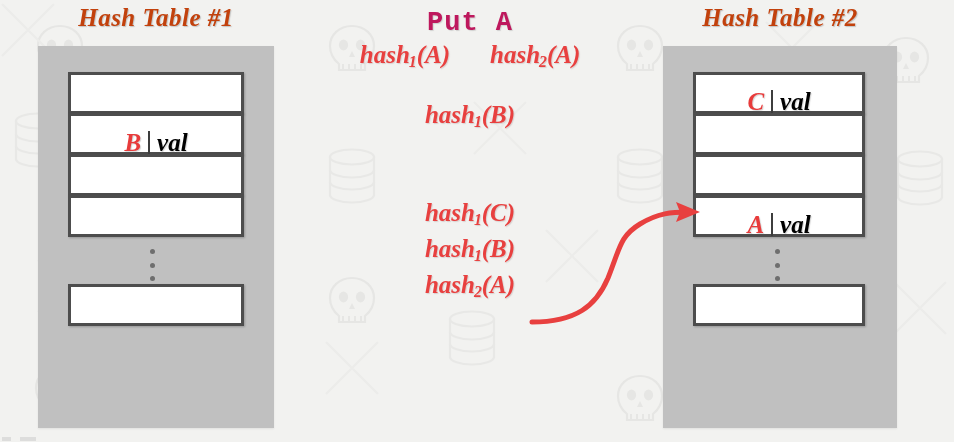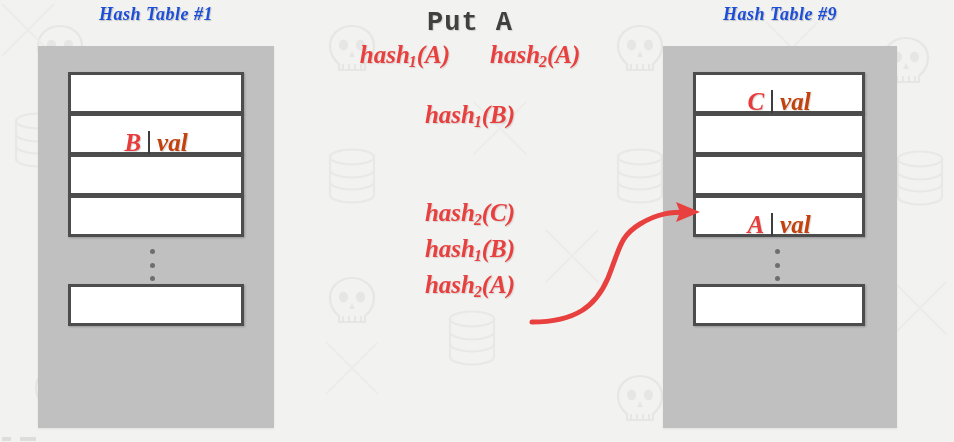--- a/index.html
+++ b/index.html
@@ -31,22 +31,22 @@
 
   .table-title {
     position: absolute;
     top: 0;
     left: 0;
     width: 100%;
     text-align: center;
     font-family: "Liberation Serif", serif;
     font-weight: bold;
     font-style: italic;
-    font-size: 18px;
-    color: #1d4ed8;
+    font-size: 25px;
+    color: #c2410c;
     letter-spacing: 0.5px;
     text-shadow: 1px 1px 1px rgba(140,140,140,0.45);
     white-space: nowrap;
   }
 
   .panel {
     position: absolute;
     background: #c0c0c0;
     box-shadow: 0 1px 2px rgba(0,0,0,0.07);
   }
@@ -79,21 +79,21 @@
   .entry .sep {
     display: inline-block;
     width: 2px;
     height: 23px;
     background: #3d3d3d;
     margin: 0 7px;
     position: relative;
     top: 3px;
   }
   .entry .val {
-    color: #c2410c;
+    color: #000000;
     text-shadow: 1px 1px 1px rgba(150,150,150,0.4);
     margin-top: 16px;
   }
 
   .vdots {
     position: absolute;
     display: flex;
     flex-direction: column;
     align-items: center;
     justify-content: space-between;
@@ -114,21 +114,21 @@
     width: 340px;
     height: 442px;
   }
   .op-block { position: absolute; width: 340px; }
 
   .op-title {
     text-align: center;
     font-family: "Liberation Mono", monospace;
     font-weight: bold;
     font-size: 27px;
-    color: #404040;
+    color: #be185d;
     letter-spacing: 1px;
     text-shadow: 1px 1px 1px rgba(160,160,160,0.4);
     white-space: nowrap;
   }
 
   .hash-row {
     display: flex;
     justify-content: center;
     gap: 40px;
     margin-top: 3px;
@@ -273,34 +273,34 @@
   </div>
 
   <div class="op-block" style="top:98px;">
     <div class="hash-row">
       <span class="hash">hash<sub>1</sub>(B)</span>
     </div>
   </div>
 
   <div class="op-block" style="top:196px;">
     <div class="hash-row">
-      <span class="hash">hash<sub>2</sub>(C)</span>
+      <span class="hash">hash<sub>1</sub>(C)</span>
     </div>
     <div class="hash-row" style="margin-top:8px;">
       <span class="hash">hash<sub>1</sub>(B)</span>
     </div>
     <div class="hash-row" style="margin-top:8px;">
       <span class="hash">hash<sub>2</sub>(A)</span>
     </div>
   </div>
 </div>
 
 <div class="table-group" id="right-table" style="left:631px; top:0px; width:298px; height:442px;">
 
-  <div class="table-title" style="top:4px;">Hash Table #9</div>
+  <div class="table-title" style="top:4px;">Hash Table #2</div>
 
   <div class="panel" style="left:32px; top:46px; width:234px; height:382px;"></div>
 
   <div class="slot" style="left:62px; top:72px; width:172px; height:42px;">
     <span class="entry">
       <span class="key">C</span>
       <span class="sep"></span>
       <span class="val">val</span>
     </span>
   </div>

